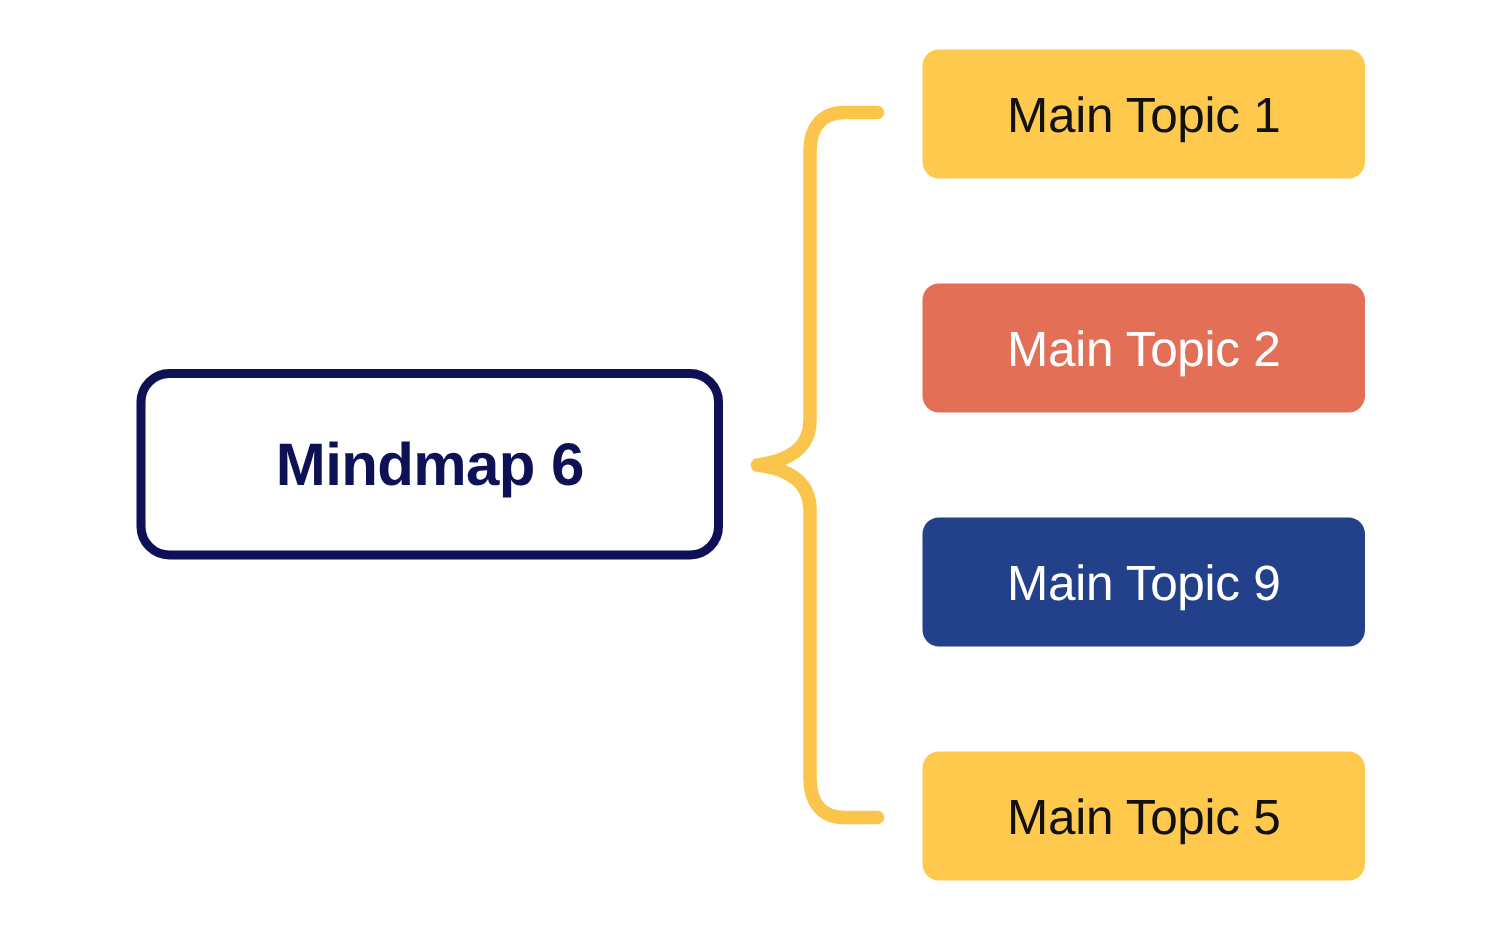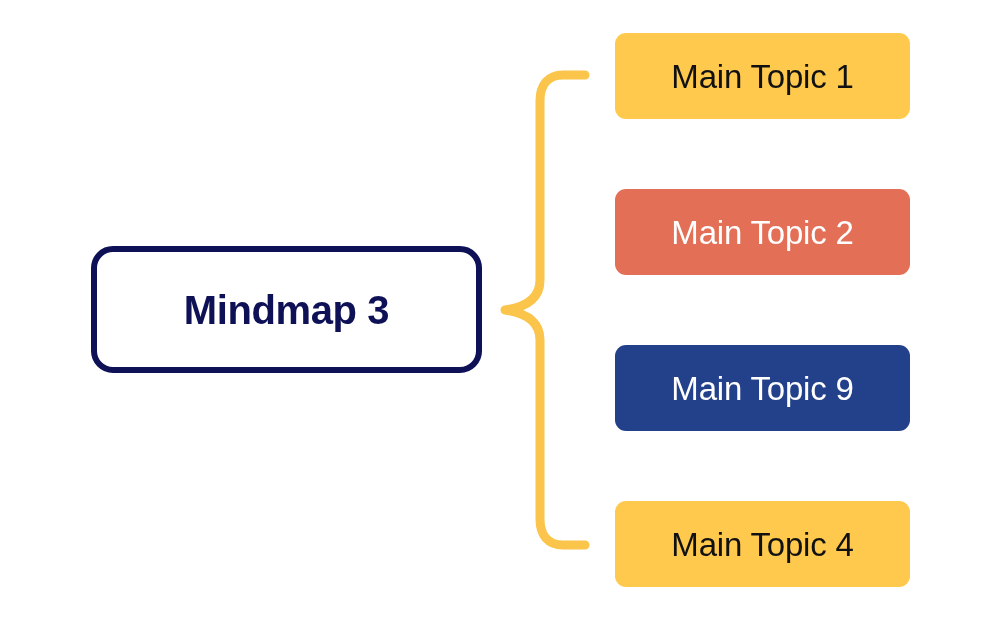--- a/index.html
+++ b/index.html
@@ -77,21 +77,21 @@
   #topic-node-1 { top: 189px; }
   #topic-node-2 { top: 345px; }
   #topic-node-3 { top: 501px; }
 </style>
 </head>
 <body>
 
 <div id="mindmap-canvas">
 
   <div id="root-node">
-    <span class="root-label">Mindmap 3</span>
+    <span class="root-label">Mindmap 6</span>
   </div>
 
   <svg id="connector-bracket" viewBox="0 0 110 510" width="110" height="510" xmlns="http://www.w3.org/2000/svg">
     <path d="M 90 20
              L 68 20
              C 53 20 45 30 45 46
              L 45 225
              C 45 243 32 252 10 255
              C 32 258 45 267 45 285
              L 45 464
@@ -105,16 +105,16 @@
 
   <div class="topic-node" id="topic-node-1" style="background:#E26F56">
     <span class="topic-label" style="color:#FFFFFF">Main Topic 2</span>
   </div>
 
   <div class="topic-node" id="topic-node-2" style="background:#23408A">
     <span class="topic-label" style="color:#FFFFFF">Main Topic 9</span>
   </div>
 
   <div class="topic-node" id="topic-node-3" style="background:#FFC94D">
-    <span class="topic-label" style="color:#111111">Main Topic 4</span>
+    <span class="topic-label" style="color:#111111">Main Topic 5</span>
   </div>
 
 </div>
 
 </body></html>

